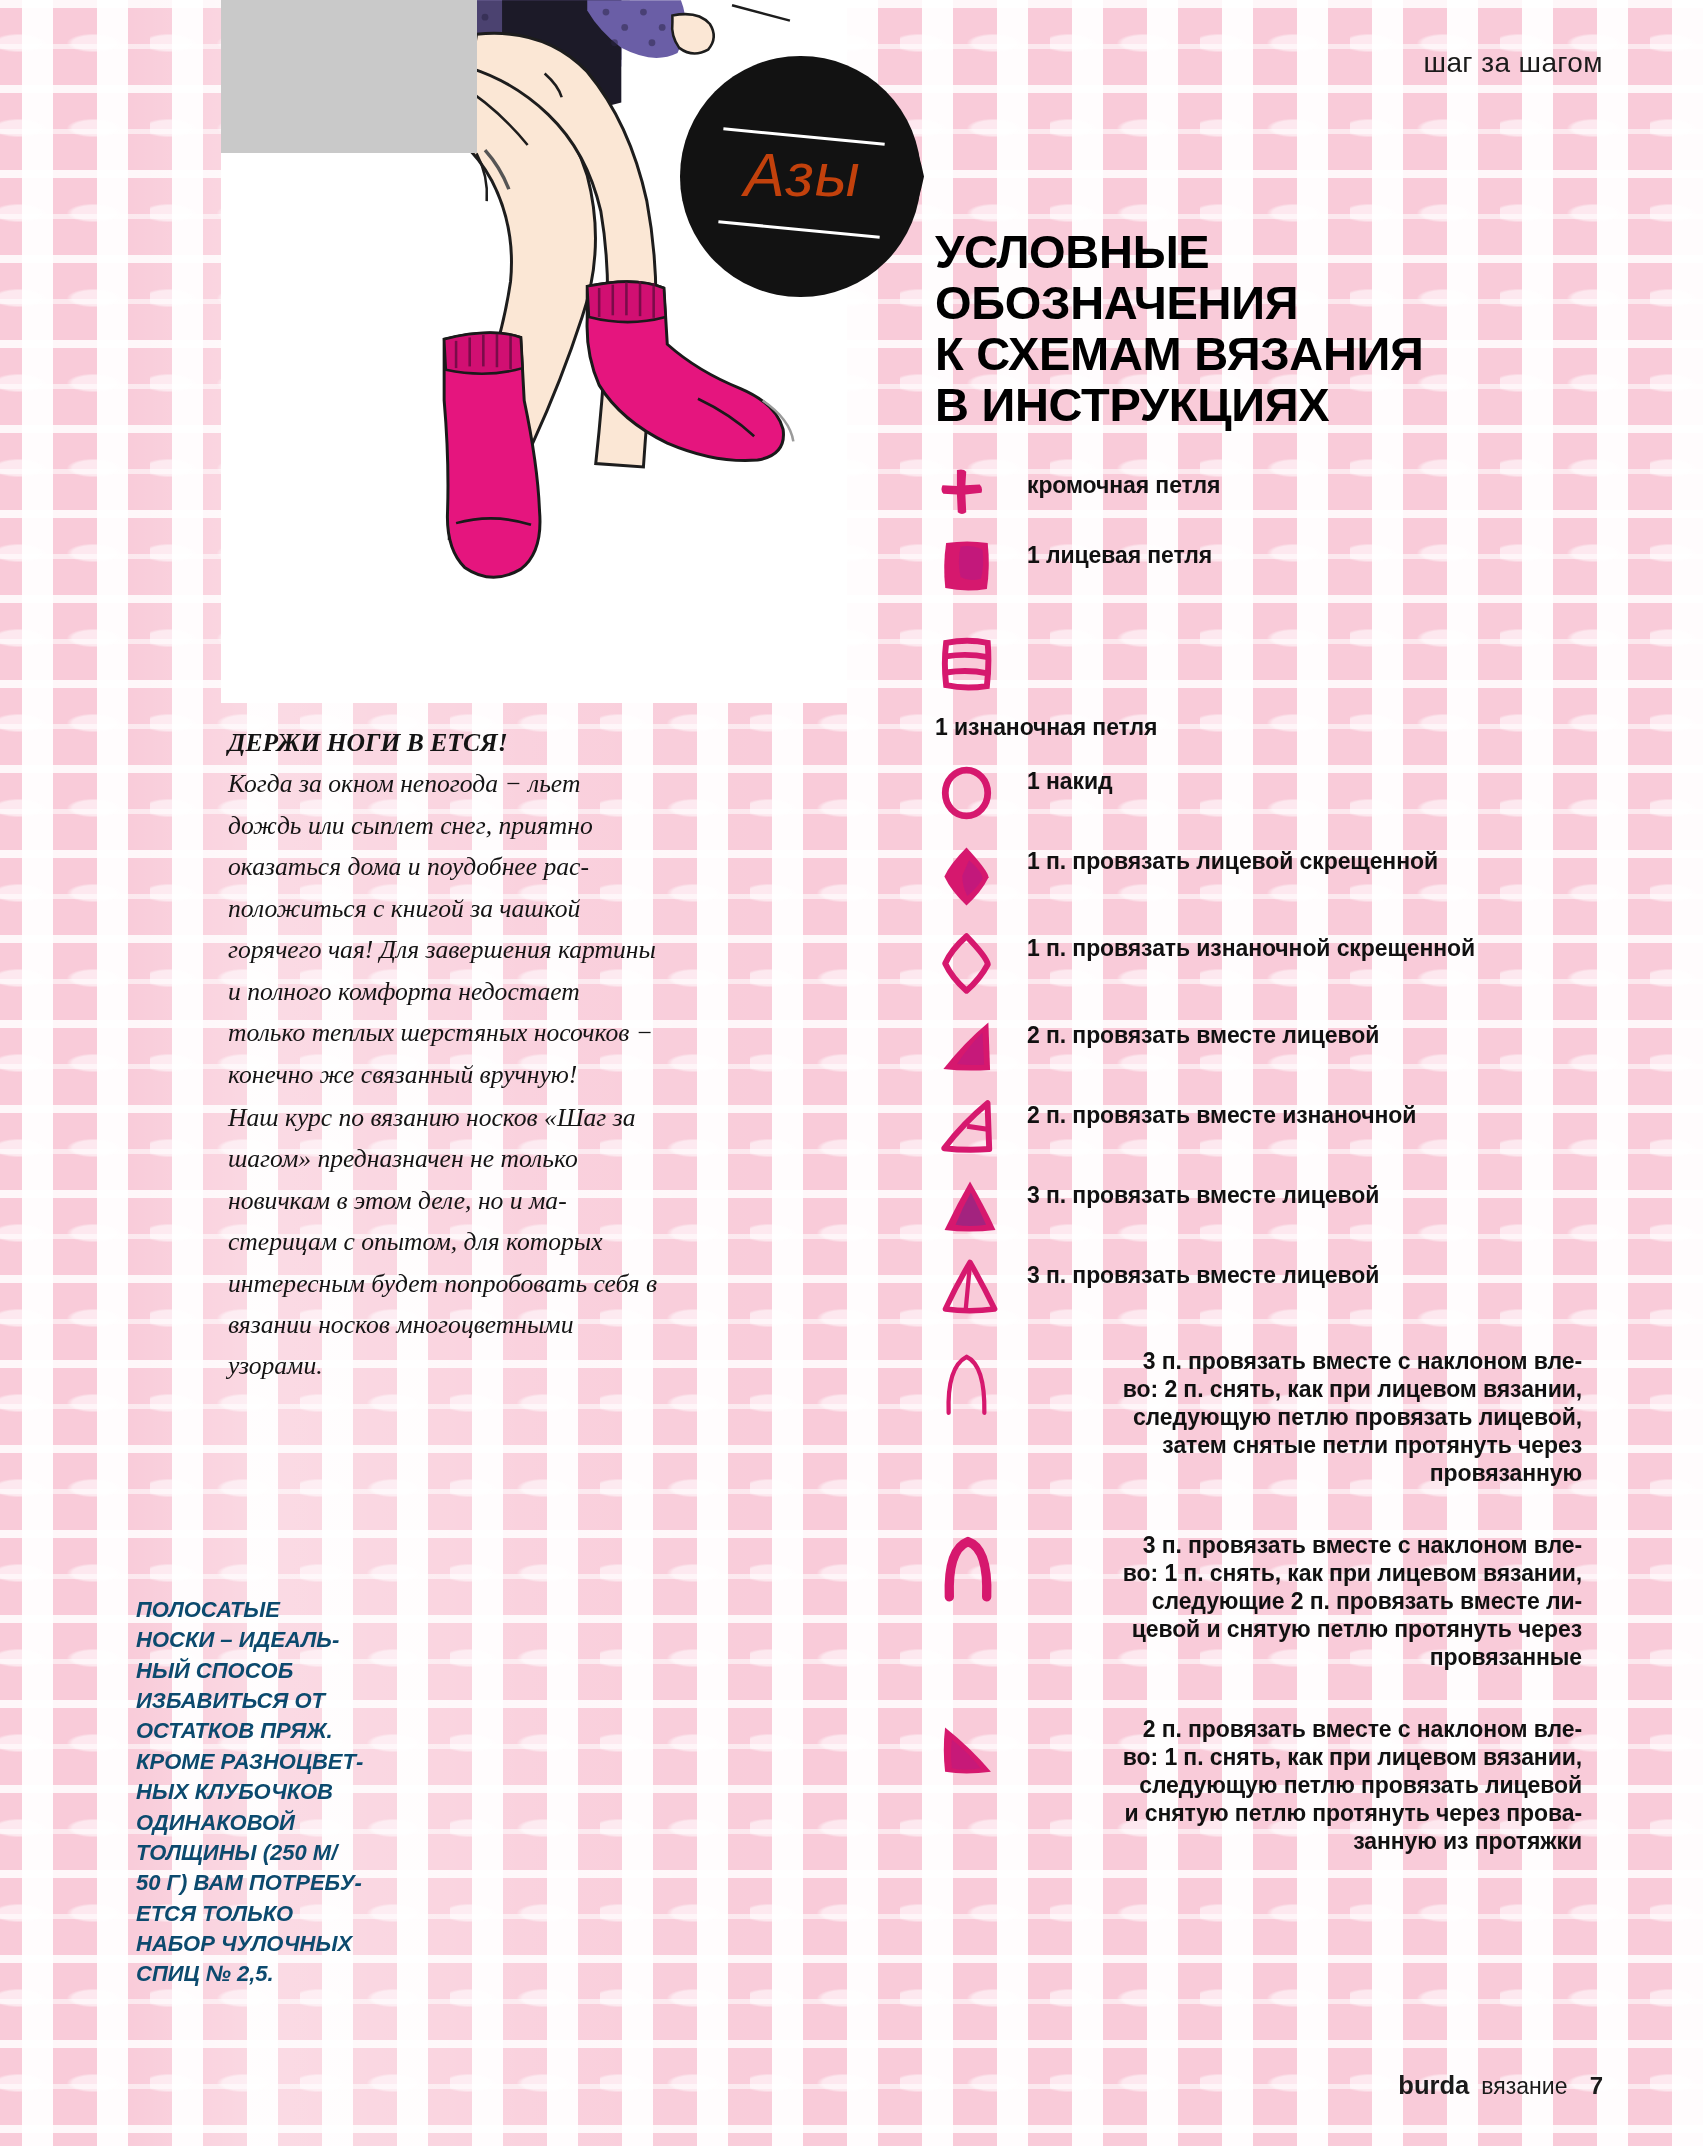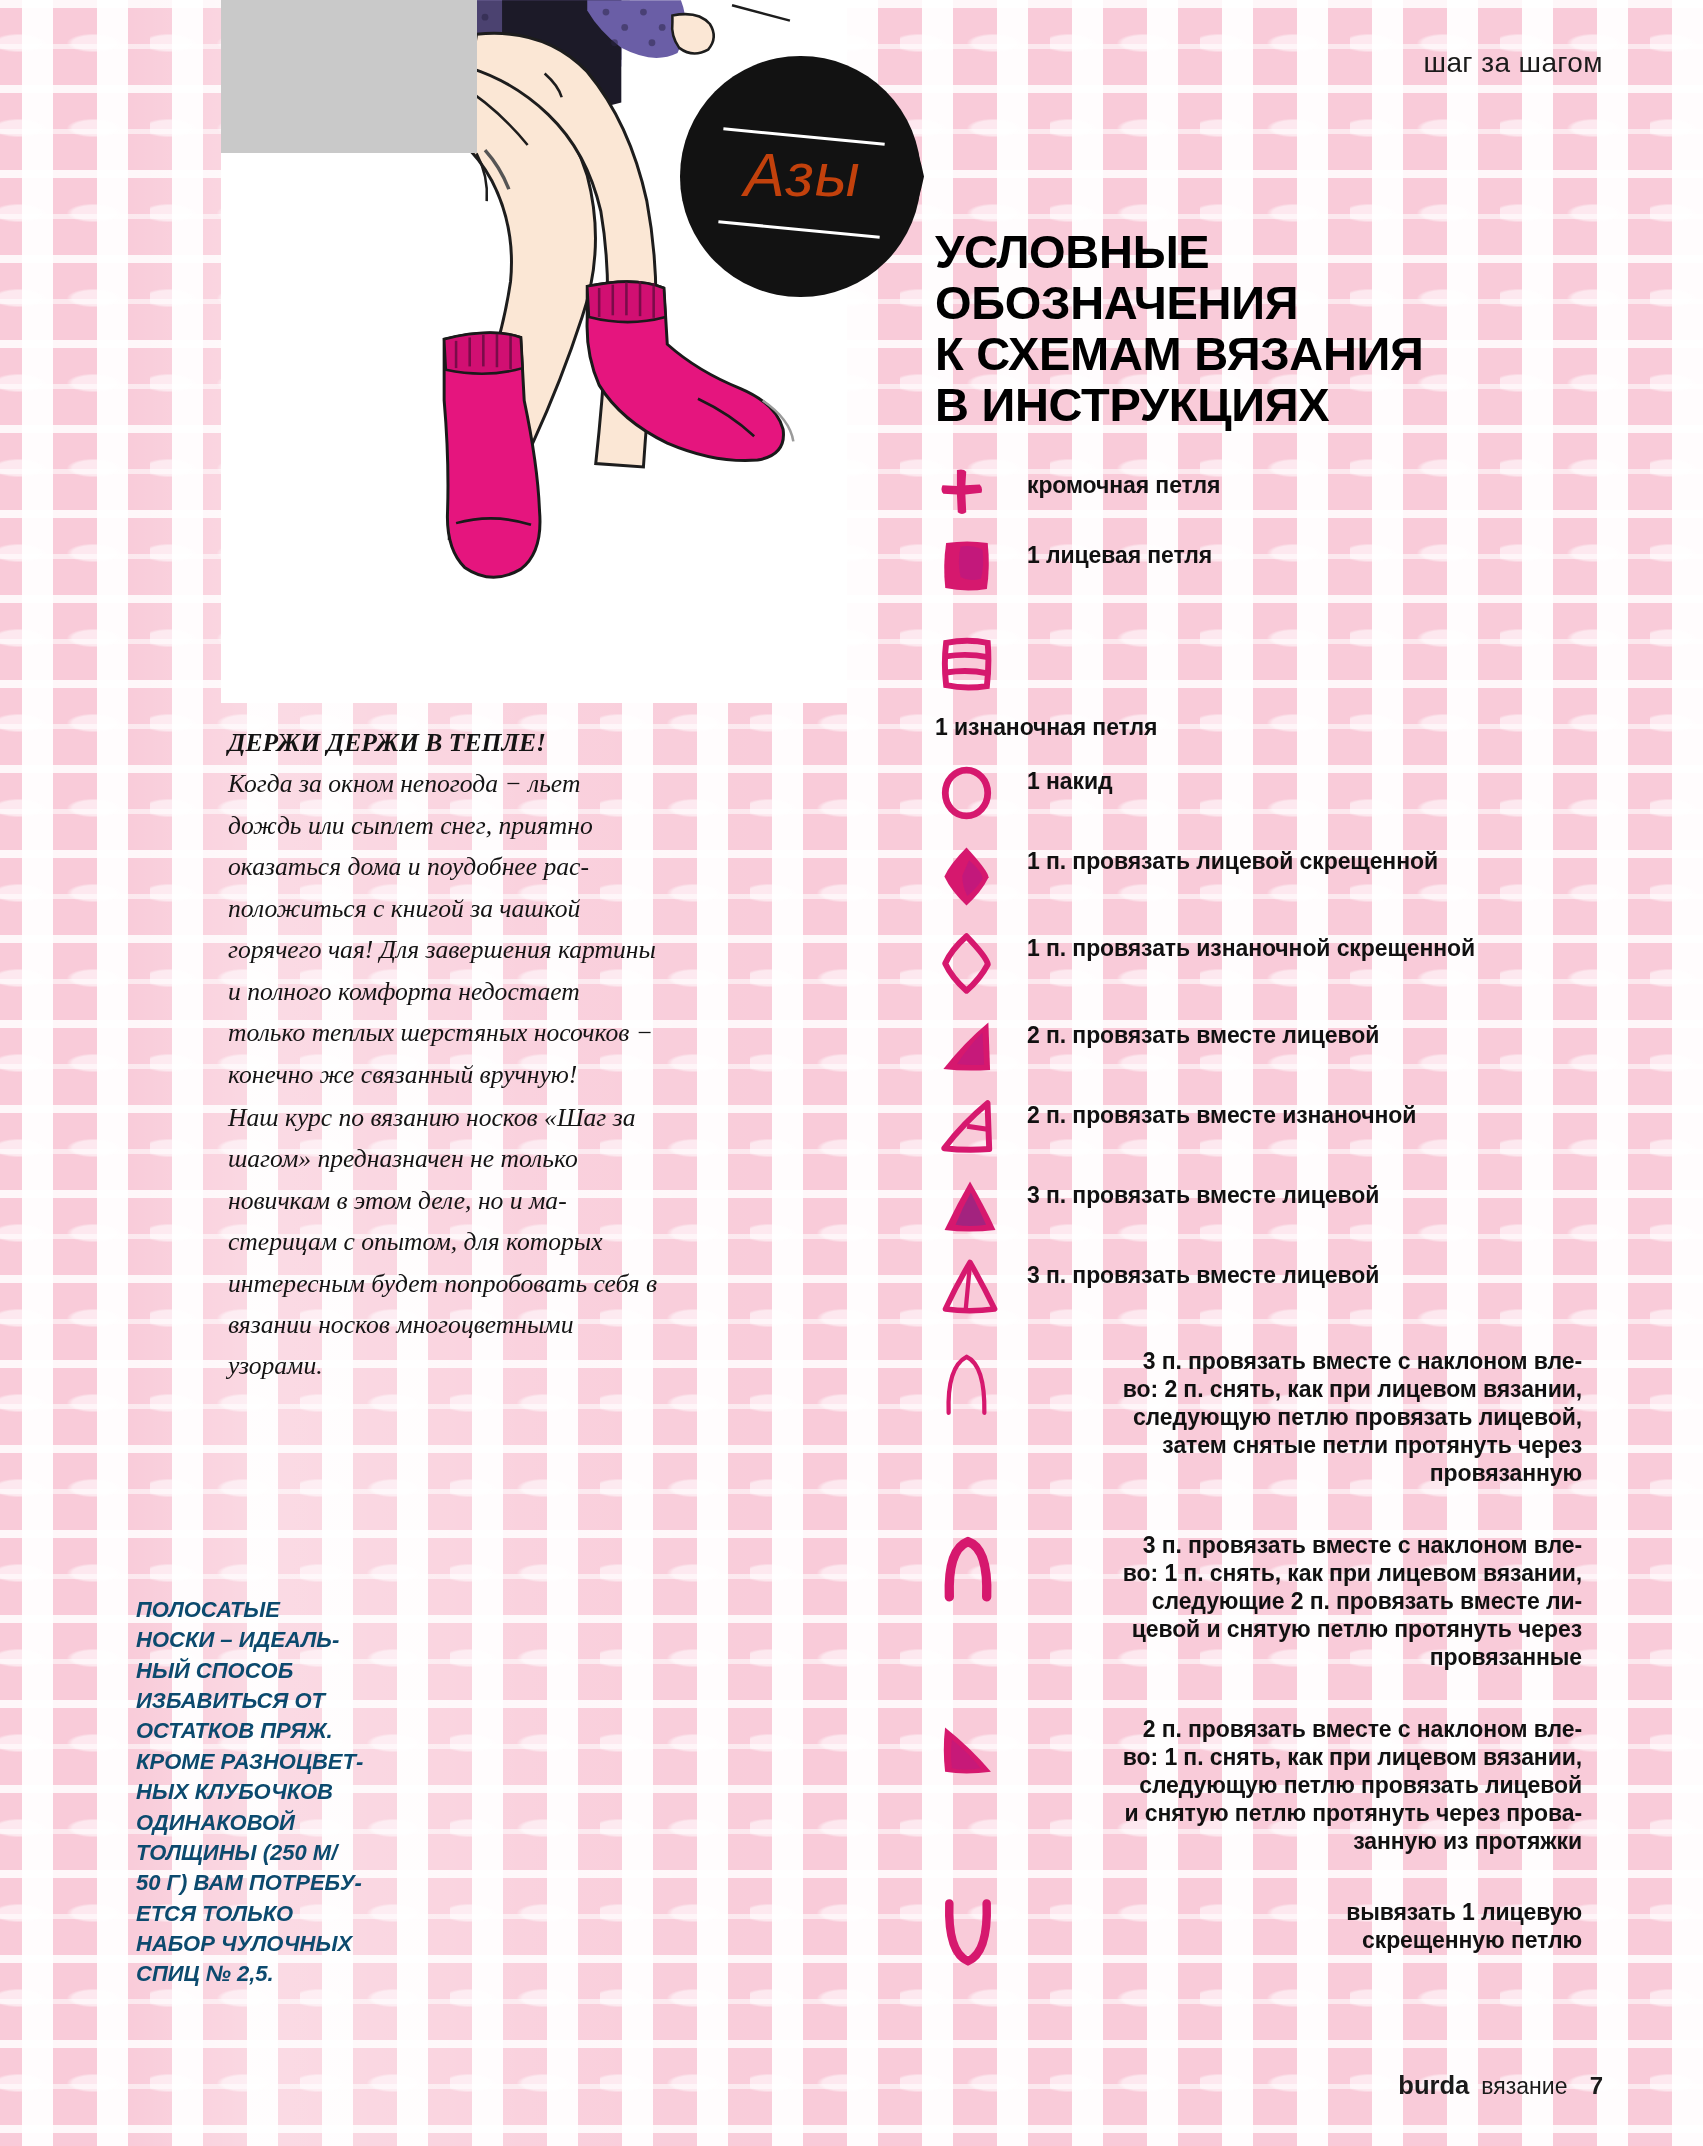--- a/index.html
+++ b/index.html
@@ -255,21 +255,21 @@
 
 <div id="kicker">шаг за шагом</div>
 
 <h1 id="headline" style="white-space:pre-line;">УСЛОВНЫЕ
 ОБОЗНАЧЕНИЯ
 К СХЕМАМ ВЯЗАНИЯ
 В ИНСТРУКЦИЯХ</h1>
 
 <div id="intro">
   <p>
-    <span class="lead">ДЕРЖИ ДЕРЖИ В ТЕПЛЕ!</span>
+    <span class="lead">ДЕРЖИ НОГИ В ЕТСЯ!</span>
     <span>Когда за окном непогода − льет дождь или сыплет снег, приятно оказаться дома и поудобнее рас­положиться с книгой за чашкой горячего чая!  Для завершения картины и полного комфорта недостает только теплых шер­стяных носочков − конечно же связанный вручную!</span>
   </p>
   <p>Наш курс по вязанию носков «Шаг за шагом» предназначен не только новичкам в этом деле, но и ма­стерицам с опытом, для которых интересным будет попробовать себя в вязании носков многоцвет­ными узорами.</p>
 </div>
 
 <div id="sidenote">ПОЛОСАТЫЕ
 НОСКИ – ИДЕАЛЬ-
 НЫЙ СПОСОБ
 ИЗБАВИТЬСЯ ОТ
 ОСТАТКОВ ПРЯЖ.
@@ -417,29 +417,20 @@
         <path d="M14 18 Q34 34 48 52 Q28 55 14 52 Q12 34 14 18 Z" fill="#b51a86" opacity=".45"></path>
       </svg>
     </div>
     <div class="legend-label">2 п. провязать вместе с наклоном вле-
 во: 1 п. снять, как при лицевом вязании,
 следующую петлю провязать лицевой
 и снятую петлю протянуть через прова-
 занную из протяжки</div>
   </div>
 
-  <div class="legend-row tall" style="margin-bottom:0;">
-    <div class="legend-icon" style="align-items:flex-start;padding-top:0;">
-      <svg width="56" height="72" viewBox="0 0 66 84" fill="none" stroke="#d6186e" stroke-width="10" stroke-linecap="round">
-        <path d="M11 6 Q9 64 33 74 Q57 64 55 6"></path>
-      </svg>
-    </div>
-    <div class="legend-label">вывязать 1 лицевую
-скрещенную петлю</div>
-  </div>
 
 </div>
 
 <div id="footer">
   <span class="brand">burda</span>
   <span class="mag">вязание</span>
   <span class="pageno">7</span>
 </div>
 
 

